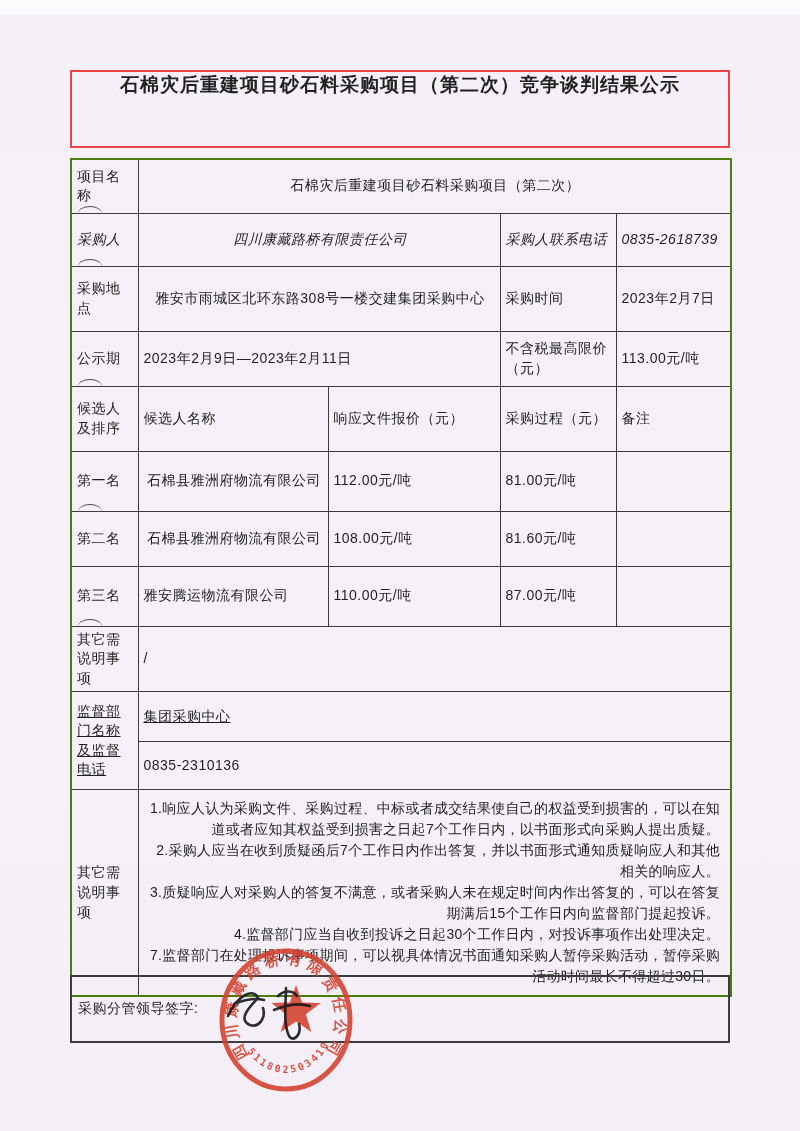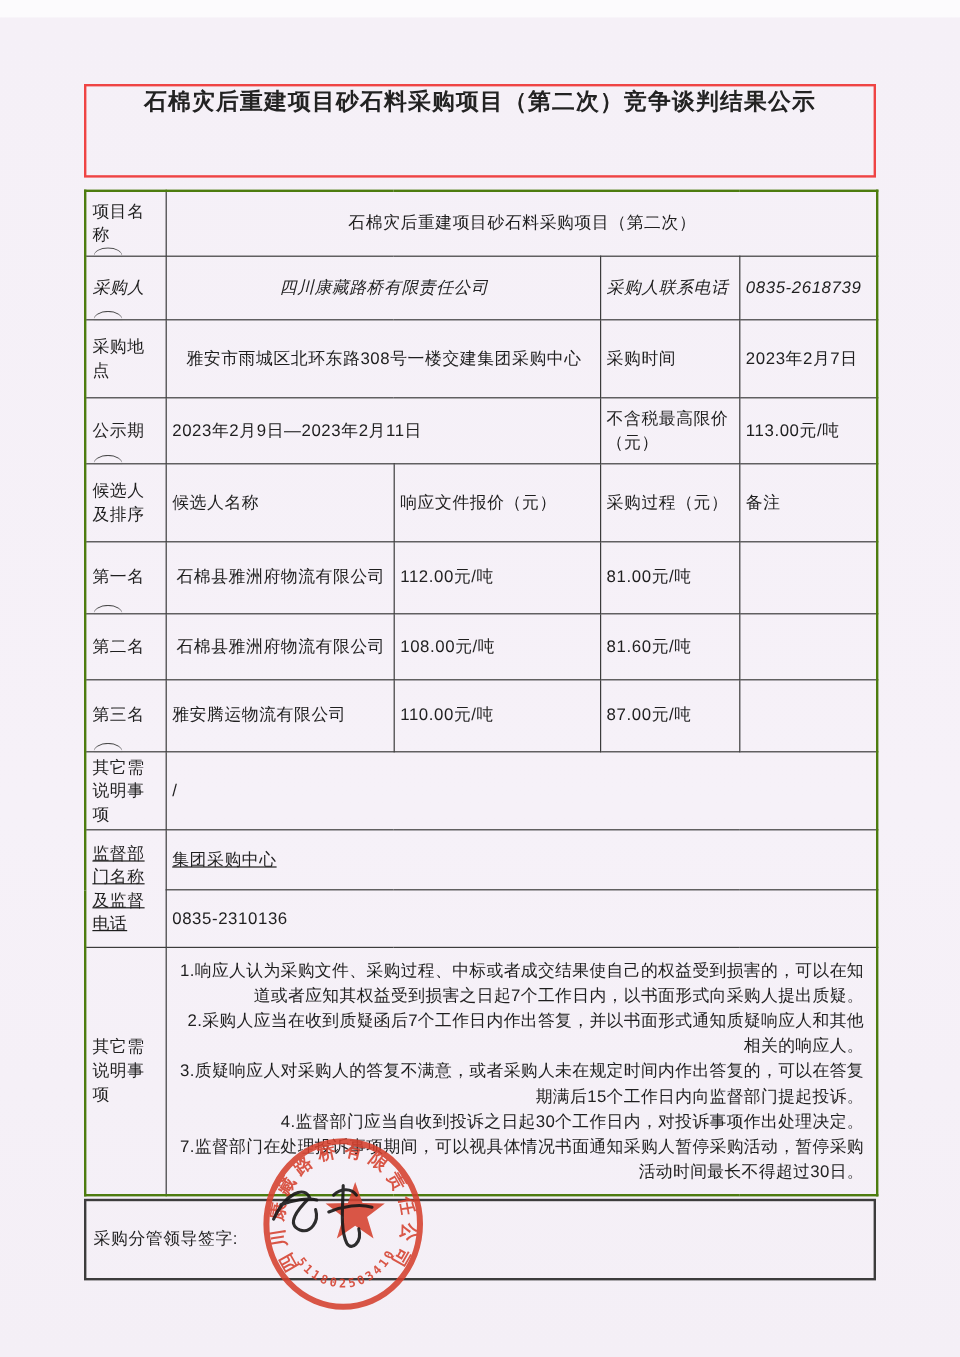--- a/index.html
+++ b/index.html
@@ -57,21 +57,21 @@
   tr.r-notes    td { height: 200px; }
 
   td.notes-cell { vertical-align: middle; padding: 8px 10px; }
   .note-line { line-height: 1.5; text-align: right; letter-spacing: 0.3px; }
 
   
   .sign-box {
     position: absolute; left: 70px; top: 975px; width: 660px; height: 68px;
     border: 2px solid #3c3c3c;
     display: flex; align-items: center;
-    padding-left: 6px; font-size: 14px; letter-spacing: 0.5px; margin-top: 24px;
+    padding-left: 6px; font-size: 14px; letter-spacing: 0.5px;
   }
 
   
   .stamp-svg { position: absolute; left: 198px; top: 938px; width: 180px; height: 172px; }
 
   
   .crease {
     position: absolute; left: 78px; width: 24px; height: 8px;
     border-top: 1.5px solid #4a4a4a; border-radius: 50% 50% 0 0 / 100% 100% 0 0;
     background: transparent;

